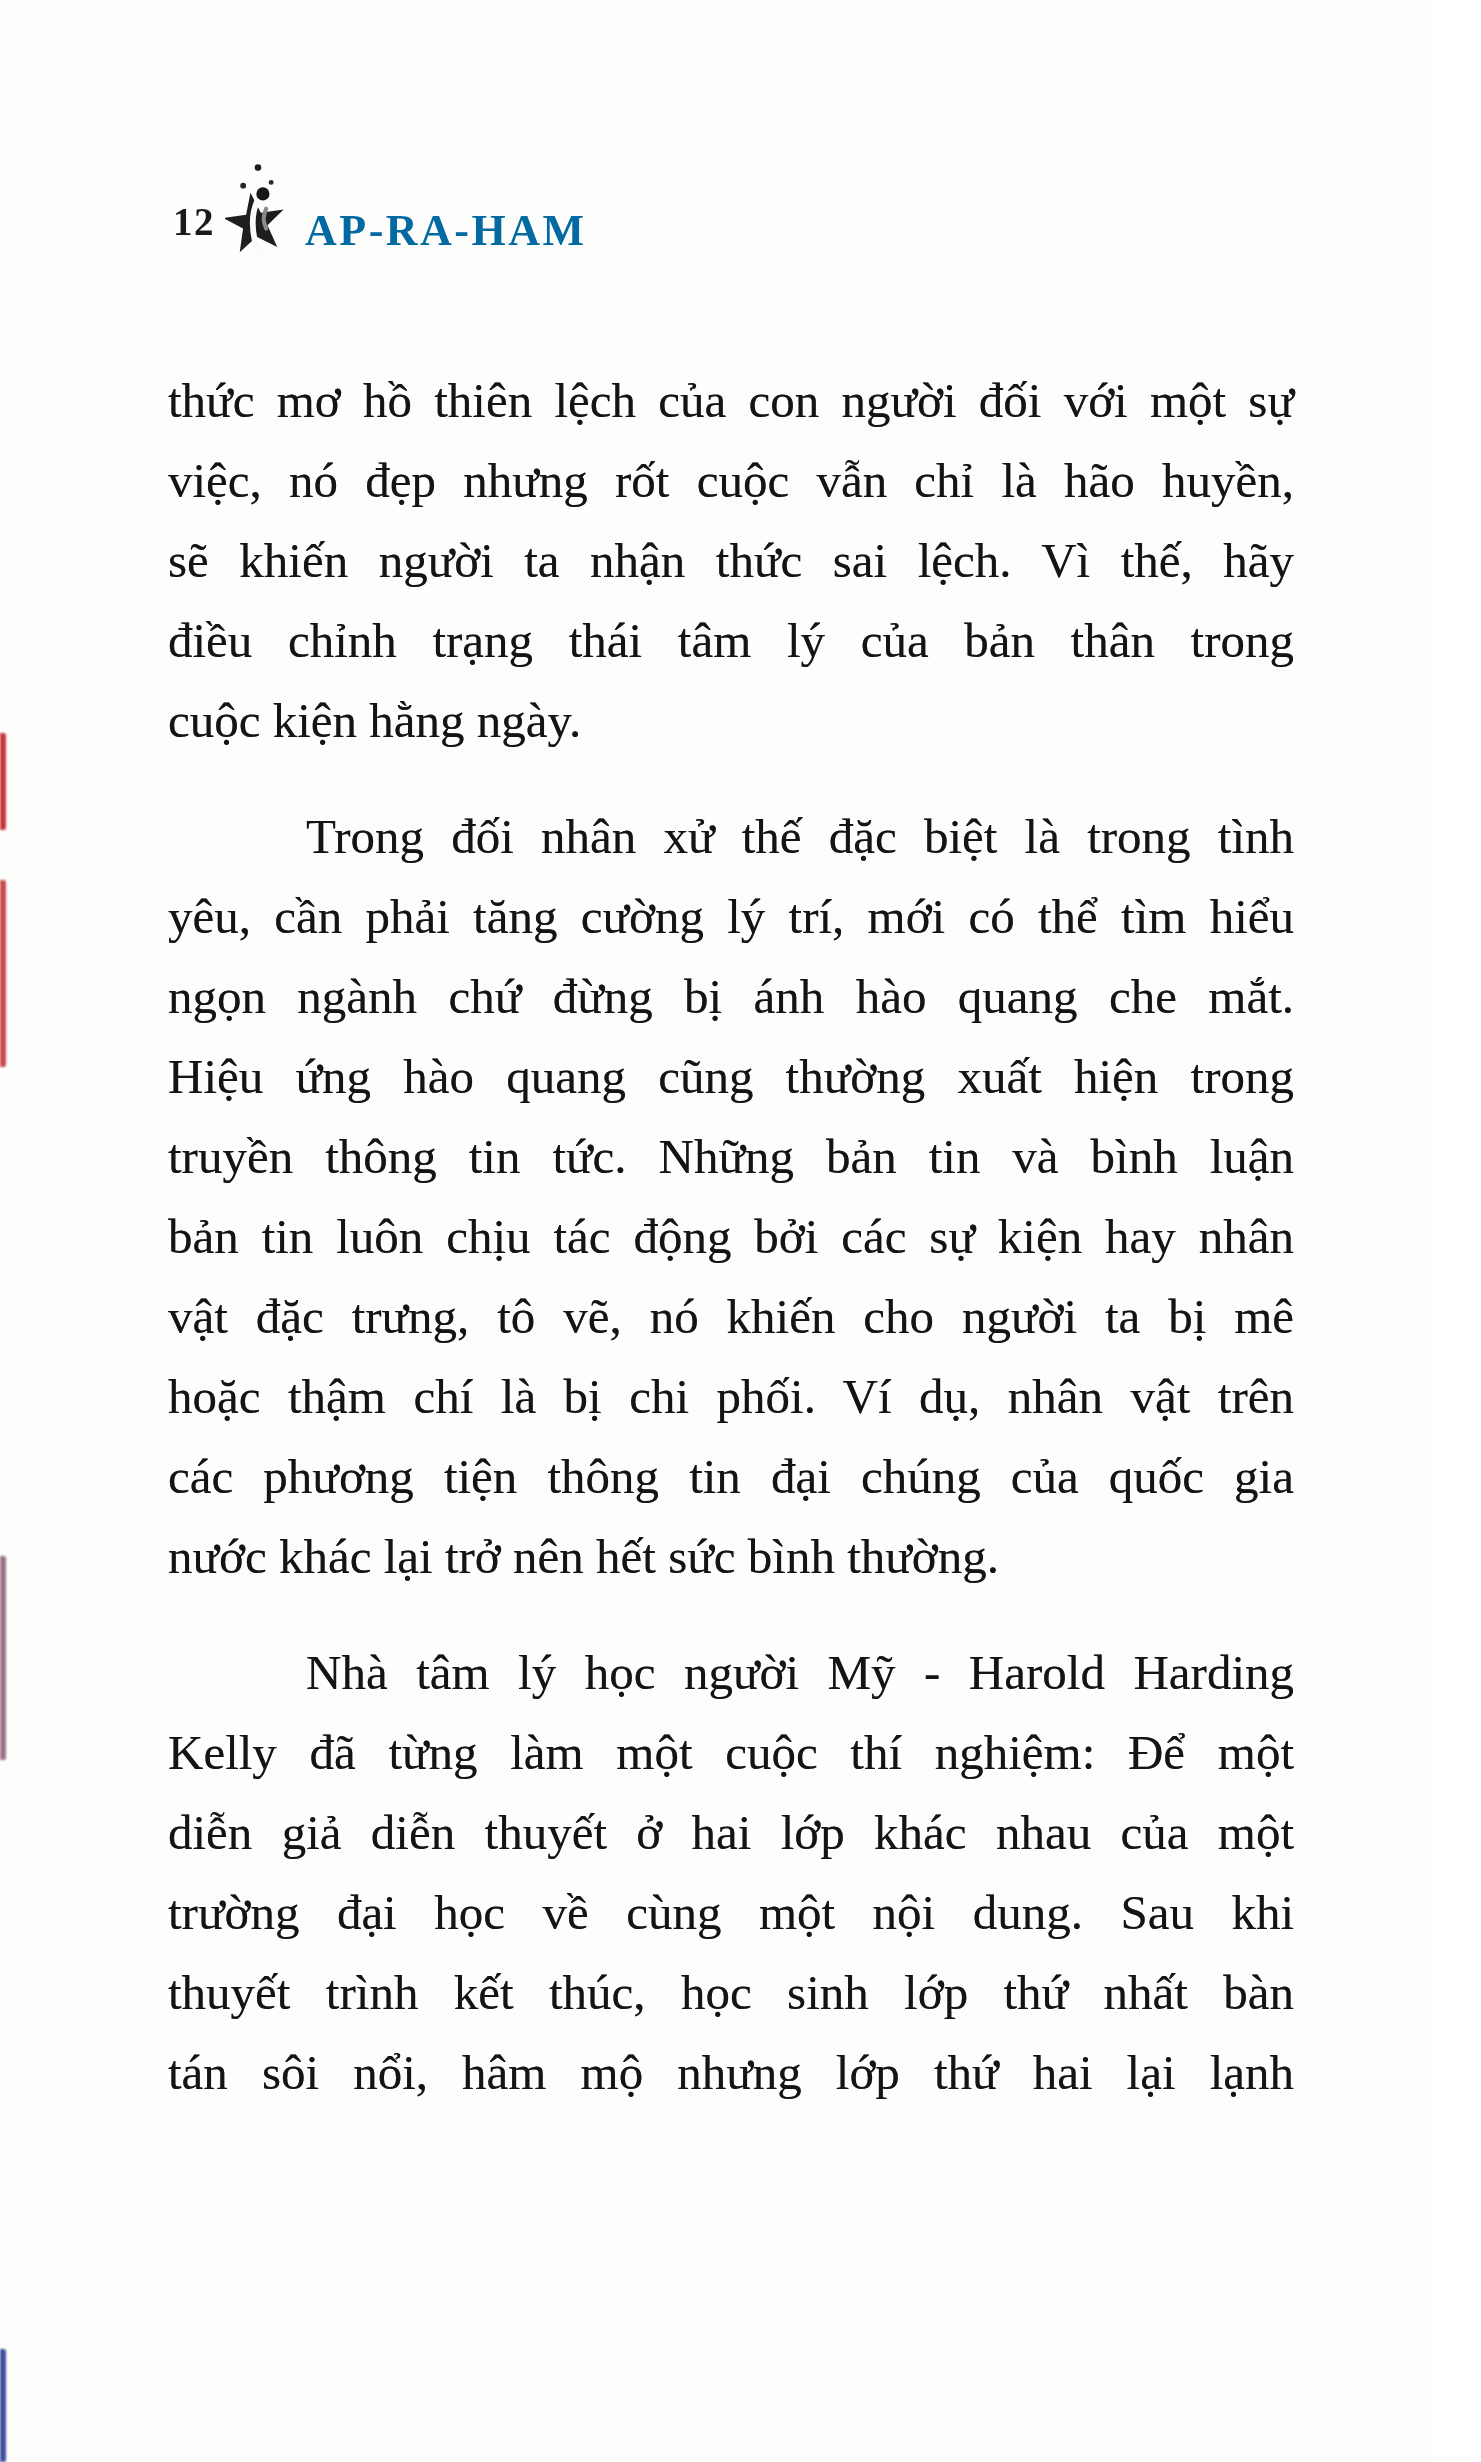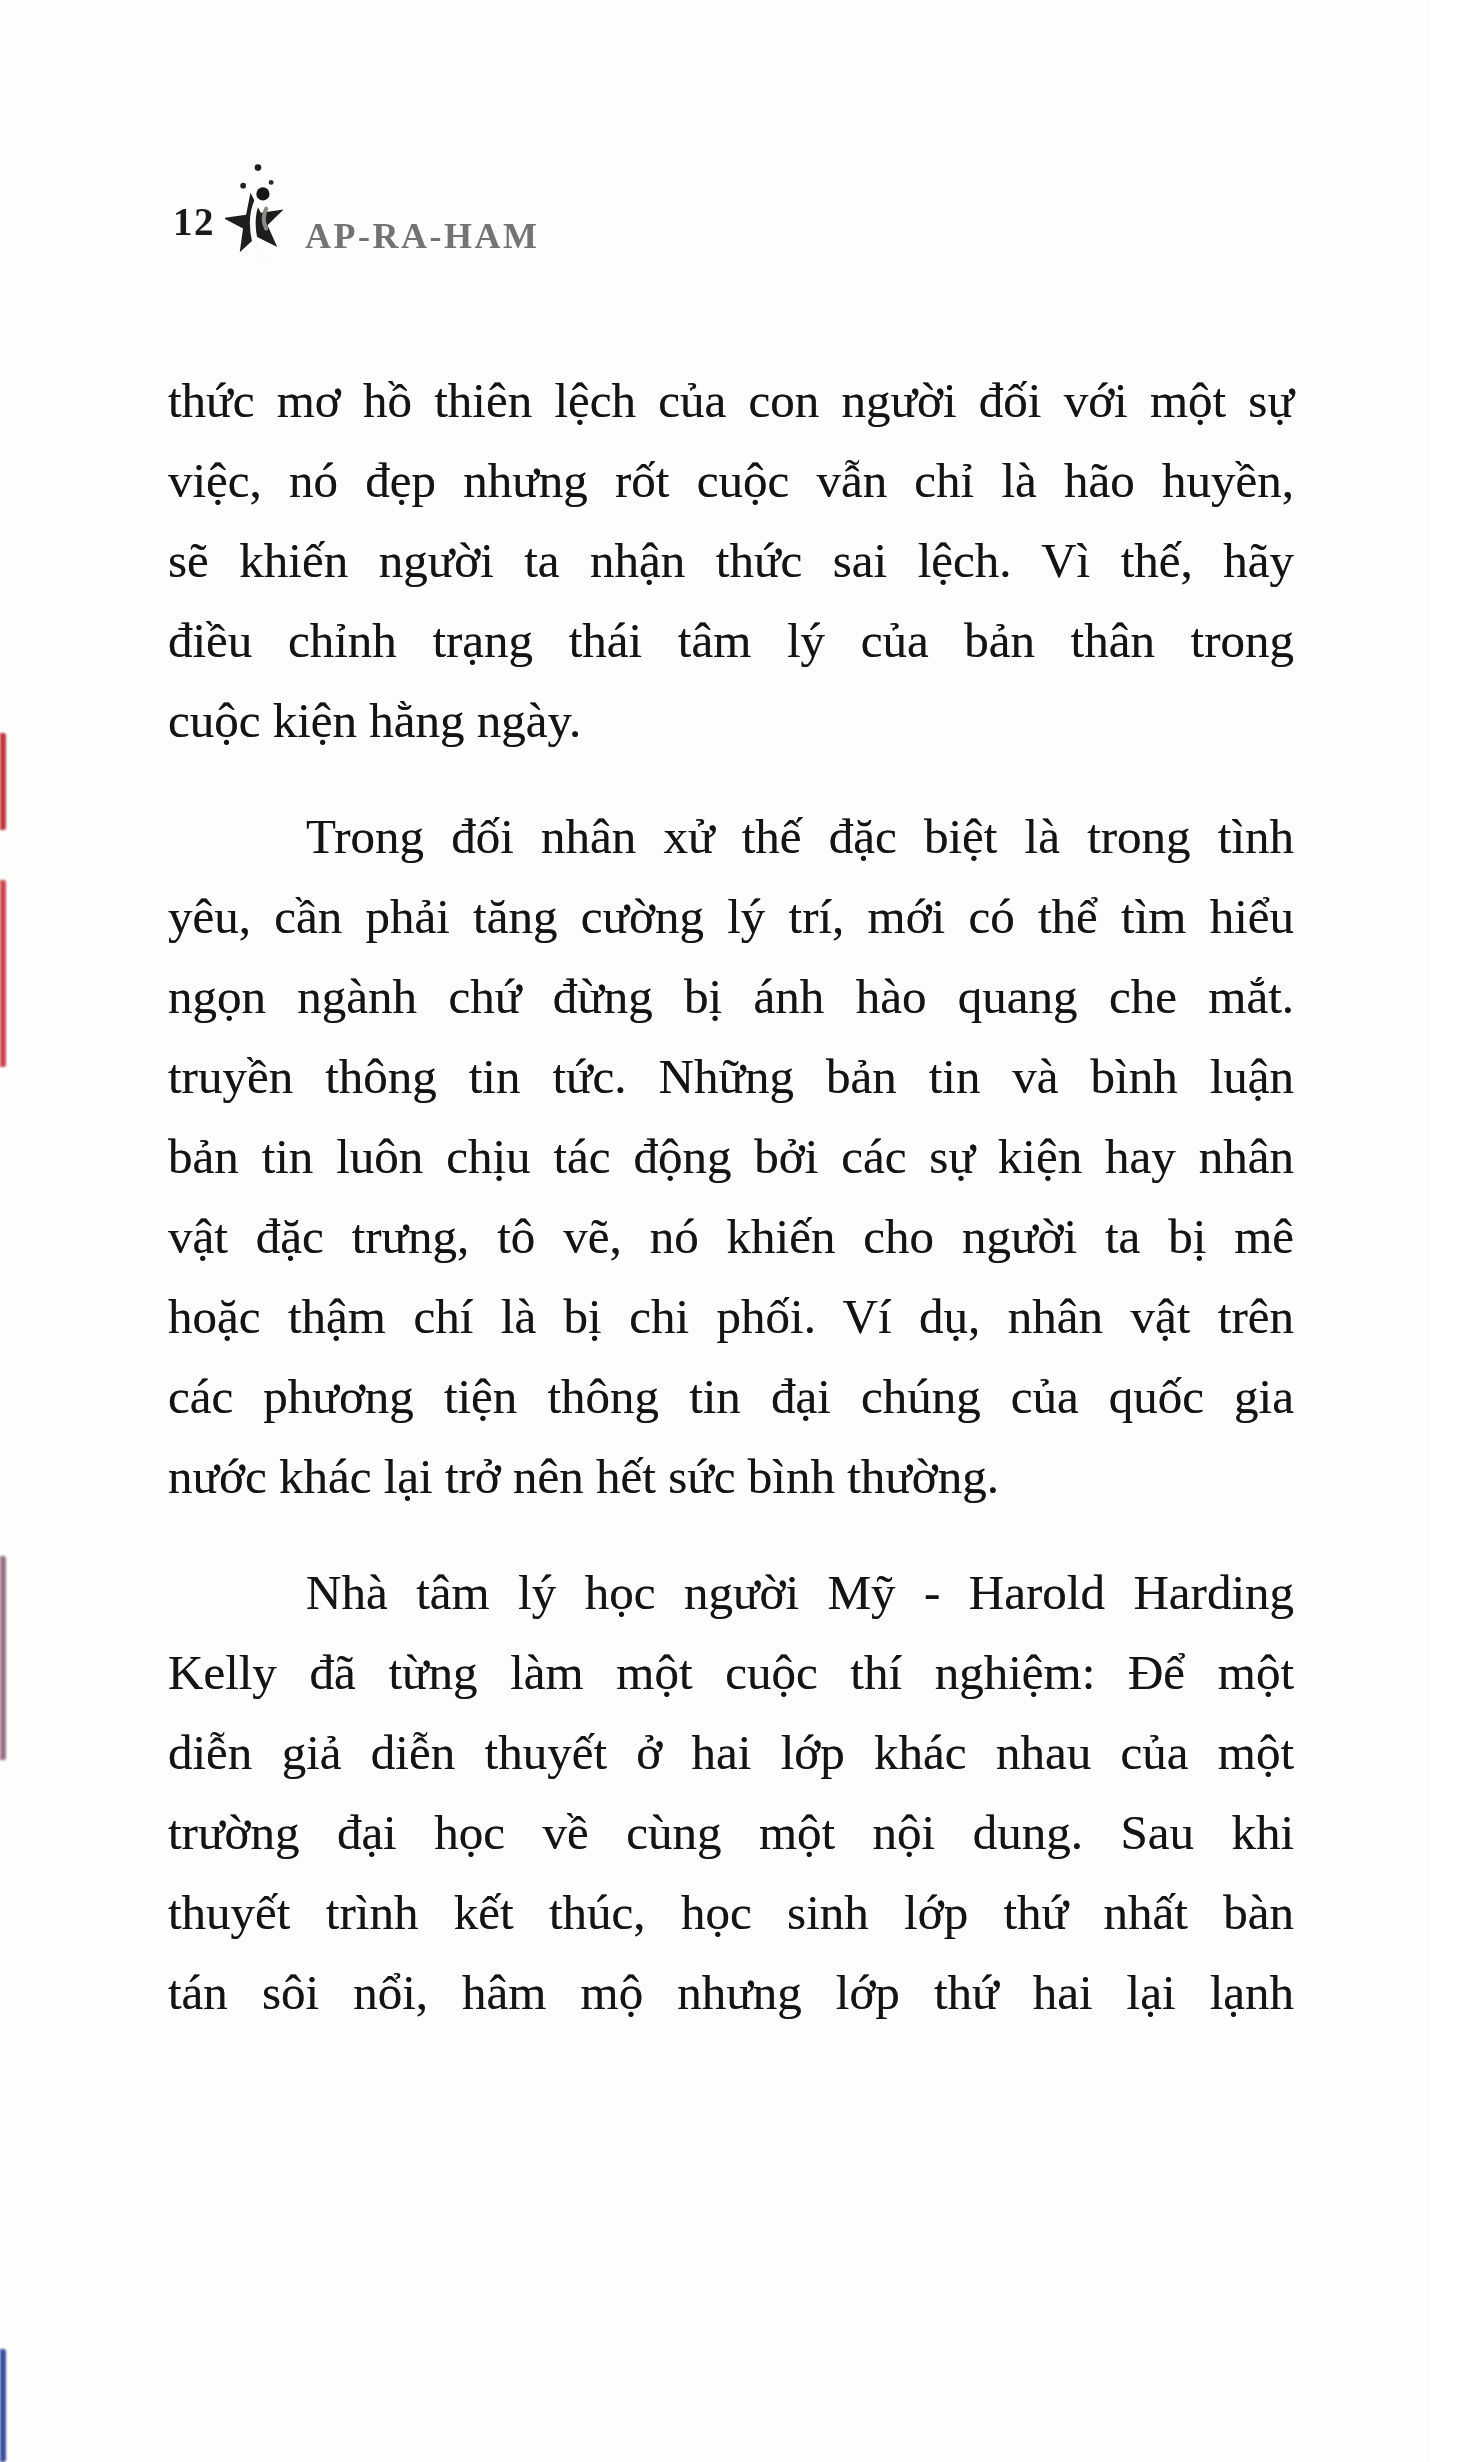--- a/index.html
+++ b/index.html
@@ -40,25 +40,25 @@
   .logo {
     position: absolute;
     left: 225px;
     top: 161px;
     width: 61px;
     height: 107px;
   }
   .header-title {
     position: absolute;
     left: 305px;
-    top: 215px;
-    font-size: 36px;
+    top: 205px;
+    font-size: 44px;
     font-weight: 600;
     letter-spacing: 2.5px;
-    color: #737373;
+    color: #0369a1;
   }
   
   .body-text {
     position: absolute;
     left: 168px;
     top: 361px;
     width: 1126px;
     font-size: 49px;
     color: #141414;
     text-shadow: 0 0 0.5px rgba(10,10,10,0.55);
@@ -116,20 +116,21 @@
         <div class="line">thức mơ hồ thiên lệch của con người đối với một sự</div>
         <div class="line">việc, nó đẹp nhưng rốt cuộc vẫn chỉ là hão huyền,</div>
         <div class="line">sẽ khiến người ta nhận thức sai lệch. Vì thế, hãy</div>
         <div class="line">điều chỉnh trạng thái tâm lý của bản thân trong</div>
         <div class="line no-justify">cuộc kiện hằng ngày.</div>
       </div>
       <div class="para">
         <div class="line indent">Trong đối nhân xử thế đặc biệt là trong tình</div>
         <div class="line">yêu, cần phải tăng cường lý trí, mới có thể tìm hiểu</div>
         <div class="line">ngọn ngành chứ đừng bị ánh hào quang che mắt.</div>
+        <div class="line">Hiệu ứng hào quang cũng thường xuất hiện trong</div>
         <div class="line">truyền thông tin tức. Những bản tin và bình luận</div>
         <div class="line">bản tin luôn chịu tác động bởi các sự kiện hay nhân</div>
         <div class="line">vật đặc trưng, tô vẽ, nó khiến cho người ta bị mê</div>
         <div class="line">hoặc thậm chí là bị chi phối. Ví dụ, nhân vật trên</div>
         <div class="line">các phương tiện thông tin đại chúng của quốc gia</div>
         <div class="line no-justify">nước khác lại trở nên hết sức bình thường.</div>
       </div>
       <div class="para">
         <div class="line indent">Nhà tâm lý học người Mỹ - Harold Harding</div>
         <div class="line">Kelly đã từng làm một cuộc thí nghiệm: Để một</div>

